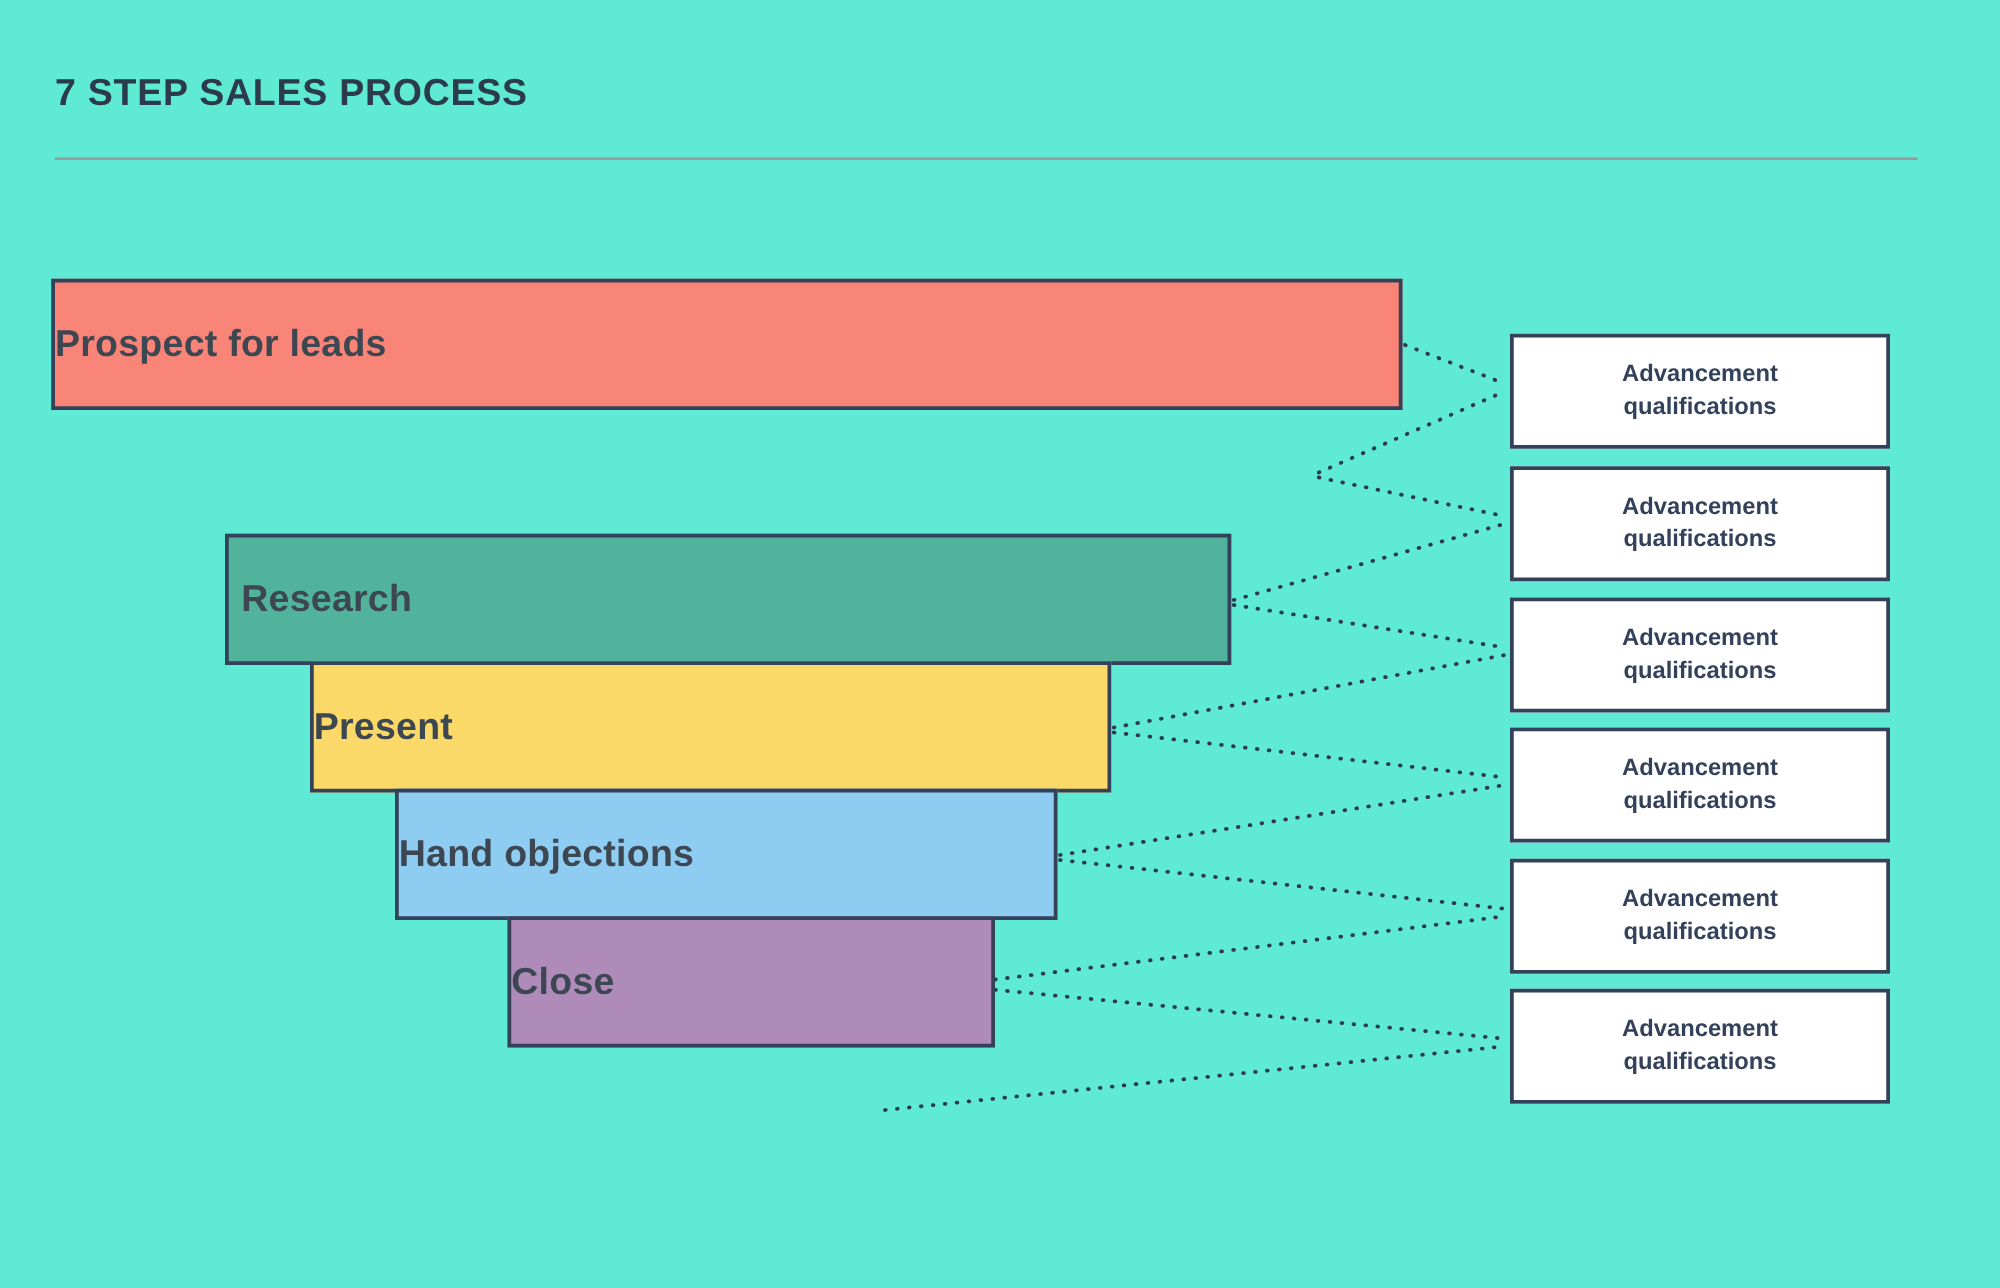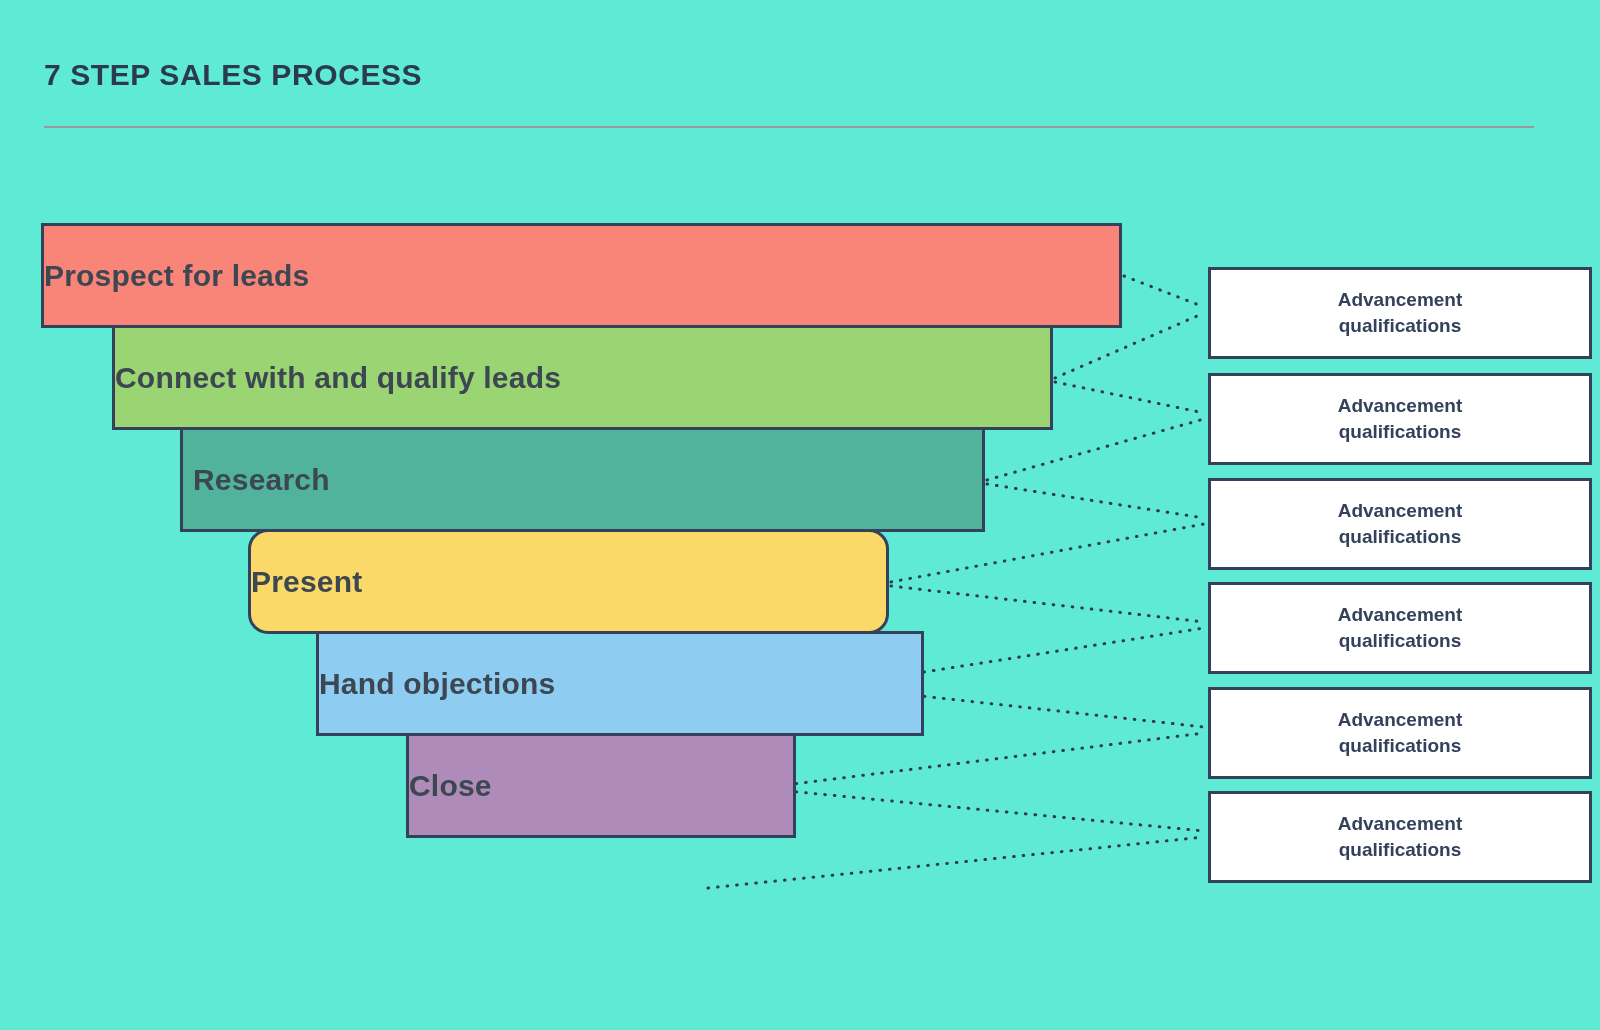--- a/index.html
+++ b/index.html
@@ -62,21 +62,21 @@
     letter-spacing: 0.2px;
     white-space: nowrap;
     text-align: center;
   }
 
   
   .qual-box {
     position: absolute;
     box-sizing: border-box;
     left: 1208px;
-    width: 384px;
+    width: 304px;
     height: 92px;
     background: #ffffff;
     border: 3px solid #33415a;
     display: flex;
     align-items: center;
     justify-content: center;
   }
   .qual-text {
     font-size: 19px;
     font-weight: 700;
@@ -132,33 +132,30 @@
 
     <path class="connector" d="M708 888 L1204 837"></path>
   </svg>
 
   <div id="funnel">
 
     <div class="funnel-bar" style="left:41px; top:223px; width:1081px; height:105px; background:#F98478;">
       <span class="funnel-label">Prospect for leads</span>
     </div>
 
-    <div class="funnel-bar" style="left:112px; top:325px; width:941px; height:105px; background:#9BD472;">
-      <span class="funnel-label">Connect with and qualify leads</span>
-    </div>
 
     <div class="funnel-bar" style="left:180px; top:427px; width:805px; height:105px; background:#52B39C;padding-left:10px;">
       <span class="funnel-label">Research</span>
     </div>
 
-    <div class="funnel-bar" style="left:248px; top:529px; width:641px; height:105px; background:#FBD968;border-radius:20px;">
+    <div class="funnel-bar" style="left:248px; top:529px; width:641px; height:105px; background:#FBD968;">
       <span class="funnel-label">Present</span>
     </div>
 
-    <div class="funnel-bar" style="left:316px; top:631px; width:608px; height:105px; background:#8ECCF2;">
+    <div class="funnel-bar" style="left:316px; top:631px; width:530px; height:105px; background:#8ECCF2;">
       <span class="funnel-label">Hand objections</span>
     </div>
 
     <div class="funnel-bar" style="left:406px; top:733px; width:390px; height:105px; background:#AF8BBA;">
       <span class="funnel-label">Close</span>
     </div>
 
 
   </div>
 

